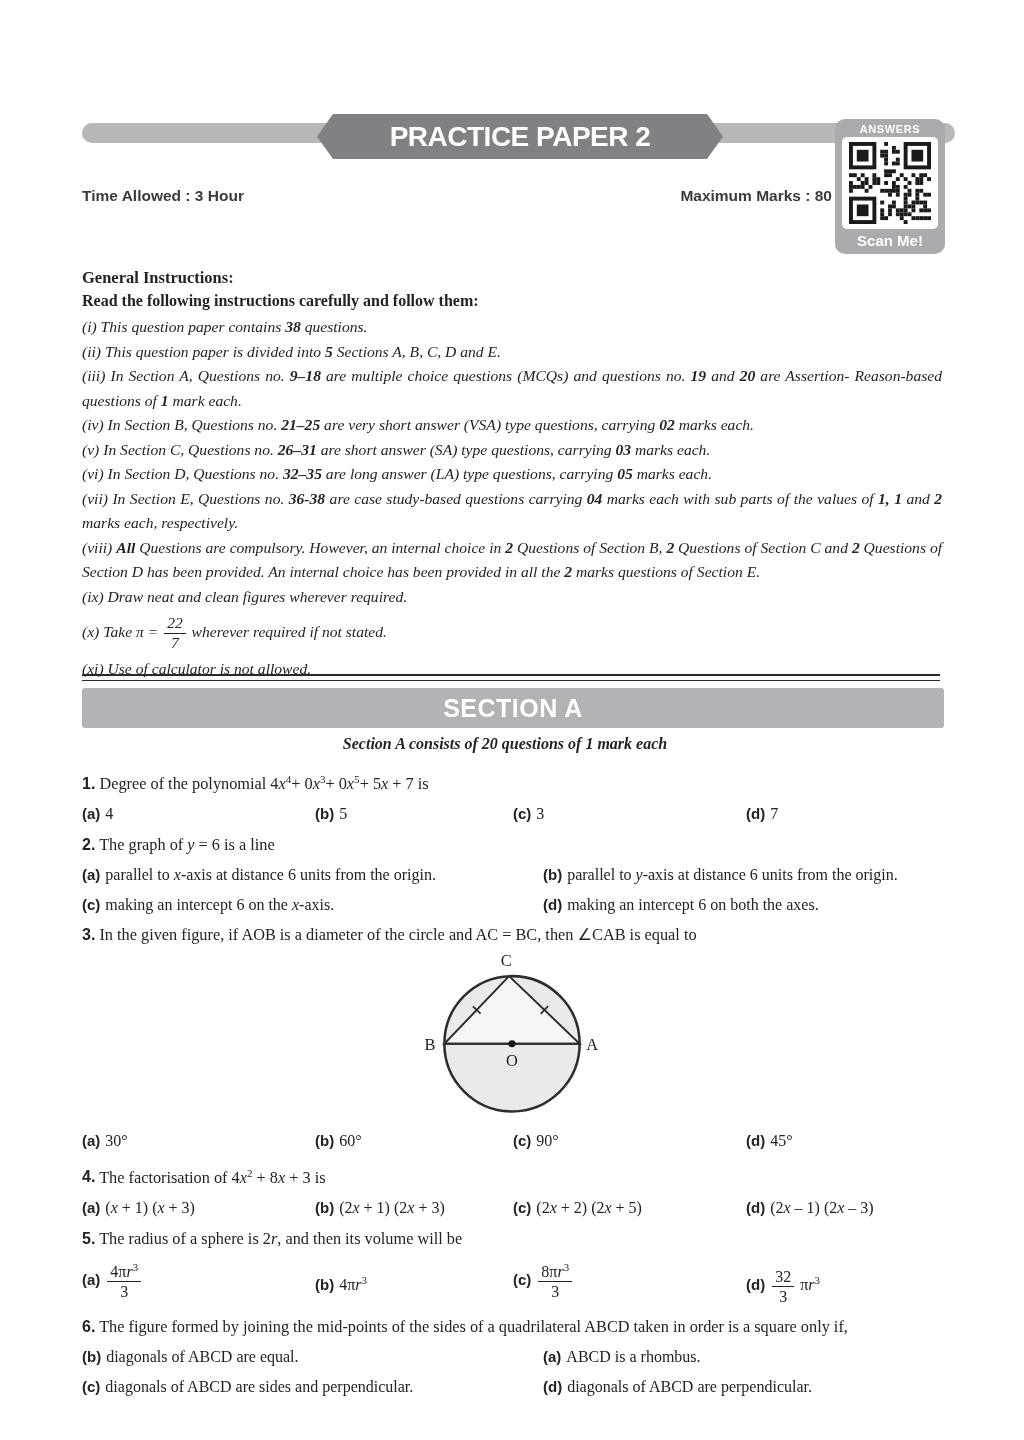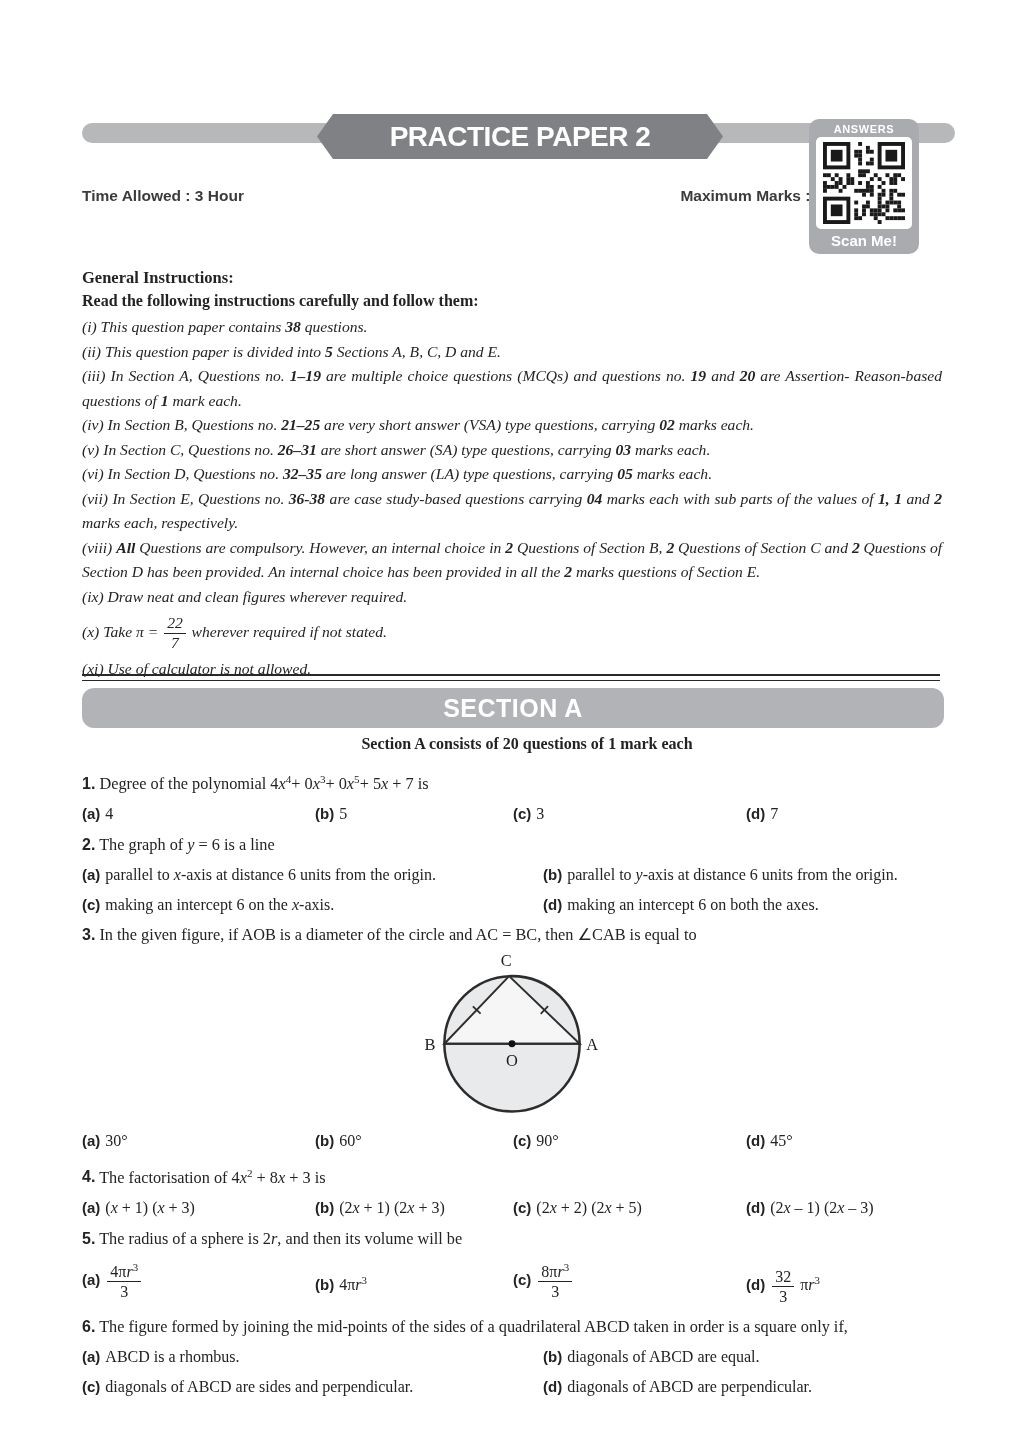--- a/index.html
+++ b/index.html
@@ -6,21 +6,21 @@
   .page{position:relative;width:1024px;height:1440px;background:#ffffff;overflow:hidden;
         font-family:"Liberation Serif",serif;color:#232323;}
 
   
   .hbar{position:absolute;left:82px;top:123px;width:873px;height:20px;
         background:#b6b8ba;border-radius:10px;}
   .ribbon{position:absolute;left:317px;top:114px;width:406px;height:45px;background:#7f8184;
         clip-path:polygon(16px 0,calc(100% - 16px) 0,100% 50%,calc(100% - 16px) 100%,16px 100%,0 50%);
         color:#ffffff;font-family:"Liberation Sans",sans-serif;font-weight:bold;font-size:28px;
         letter-spacing:-0.5px;text-align:center;line-height:45px;z-index:2;}
-  .qrcard{position:absolute;left:809px;top:119px;width:110px;height:135px;background:#a9abae;
+  .qrcard{position:absolute;left:835px;top:119px;width:110px;height:135px;background:#a9abae;
         border-radius:10px;z-index:3;display:flex;flex-direction:column;align-items:center;}
   .qr-top{color:#fff;font-family:"Liberation Sans",sans-serif;font-weight:bold;font-size:11px;
         letter-spacing:.6px;margin-top:4px;}
   .qr-white{width:96px;height:92px;background:#fff;border-radius:5px;margin-top:2px;
         display:flex;align-items:center;justify-content:center;}
   .qr-bottom{color:#fff;font-family:"Liberation Sans",sans-serif;font-weight:bold;font-size:15px;
         margin-top:3px;}
   .meta{position:absolute;top:187px;font-family:"Liberation Sans",sans-serif;font-weight:bold;
         font-size:15.5px;color:#3b3b3c;}
   .meta.left{left:82px;}
@@ -30,24 +30,24 @@
   .instructions{position:absolute;left:82px;top:268px;width:860px;}
   .gi-head{font-size:16.5px;font-weight:bold;margin:0 0 4px 0;}
   .gi-sub{font-size:16px;font-weight:bold;margin:0 0 5px 0;}
   .gi-item{font-size:15.6px;font-style:italic;line-height:24.5px;text-align:justify;margin:0;}
   .gi-item.tall{margin:5px 0;}
 
   .rule{position:absolute;left:82px;top:674px;width:858px;height:4px;
         border-top:2.5px solid #26282a;border-bottom:1.2px solid #26282a;}
 
   .secbanner{position:absolute;left:82px;top:688px;width:862px;height:40px;background:#b1b3b6;
-        border-radius:12px;color:#fff;font-family:"Liberation Sans",sans-serif;font-weight:bold;
+        border-radius:3px;color:#fff;font-family:"Liberation Sans",sans-serif;font-weight:bold;
         font-size:25px;letter-spacing:.5px;text-align:center;line-height:40px;}
-  .subtitle{position:absolute;left:96px;top:735px;width:862px;text-align:center;
-        font-size:16px;font-weight:bold;}
+  .subtitle{position:absolute;left:74px;top:735px;width:862px;text-align:center;
+        font-size:16px;font-weight:bold;font-style:italic;}
 
   
   .main{position:absolute;left:82px;top:763px;width:860px;}
   .q{font-size:16.3px;line-height:26px;margin:3px 0 3px 0;}
   .q.justify{text-align:justify;}
   .qnum{font-family:"Liberation Sans",sans-serif;font-weight:bold;font-size:16px;}
   .opts4{display:grid;grid-template-columns:233px 198px 233px 1fr;margin:1px 0 4px 0;}
   .opts2{display:grid;grid-template-columns:433px 1fr;margin:1px 0 2px 0;gap:28px;}
   .opt{font-size:16px;line-height:28px;}
   .opt .lab{font-family:"Liberation Sans",sans-serif;font-weight:bold;font-size:15px;margin-right:5px;}
@@ -197,21 +197,21 @@
     <div class="qr-bottom">Scan Me!</div>
   </div>
   <div class="meta left">Time Allowed : 3 Hour</div>
   <div class="meta right">Maximum Marks : 80</div>
 
   <div class="instructions">
     <p class="gi-head">General Instructions:</p>
     <p class="gi-sub">Read the following instructions carefully and follow them:</p>
     <p class="gi-item">(i) This question paper contains <b>38</b> questions.</p>
     <p class="gi-item">(ii) This question paper is divided into <b>5</b> Sections A, B, C, D and E.</p>
-    <p class="gi-item">(iii) In Section A, Questions no. <b>1–19</b> are multiple choice questions (MCQs) and questions no. <b>19</b> and <b>20</b> are Assertion- Reason-based questions of <b>1</b> mark each.</p>
+    <p class="gi-item">(iii) In Section A, Questions no. <b>9–18</b> are multiple choice questions (MCQs) and questions no. <b>19</b> and <b>20</b> are Assertion- Reason-based questions of <b>1</b> mark each.</p>
     <p class="gi-item">(iv) In Section B, Questions no. <b>21–25</b> are very short answer (VSA) type questions, carrying <b>02</b> marks each.</p>
     <p class="gi-item">(v) In Section C, Questions no. <b>26–31</b> are short answer (SA) type questions, carrying <b>03</b> marks each.</p>
     <p class="gi-item">(vi) In Section D, Questions no. <b>32–35</b> are long answer (LA) type questions, carrying <b>05</b> marks each.</p>
     <p class="gi-item">(vii) In Section E, Questions no. <b>36-38</b> are case study-based questions carrying <b>04</b> marks each with sub parts of the values of <b>1, 1</b> and <b>2</b> marks each, respectively.</p>
     <p class="gi-item">(viii) <b>All</b> Questions are compulsory. However, an internal choice in <b>2</b> Questions of Section B, <b>2</b> Questions of Section C and <b>2</b> Questions of Section D has been provided. An internal choice has been provided in all the <b>2</b> marks questions of Section E.</p>
     <p class="gi-item">(ix) Draw neat and clean figures wherever required.</p>
     <p class="gi-item tall">(x) Take π = <span class="frac"><span class="fn">22</span><span class="fd">7</span></span> wherever required if not stated.</p>
     <p class="gi-item">(xi) Use of calculator is not allowed.</p>
   </div>
 
@@ -274,22 +274,22 @@
     <p class="q"><span class="qnum">5.</span> <span>The radius of a sphere is 2<i>r</i>, and then its volume will be</span></p>
     <div class="opts4 frow">
       <span class="opt"><span class="lab">(a)</span><span><span class="frac"><span class="fn">4π<i>r</i><sup>3</sup></span><span class="fd">3</span></span></span></span>
       <span class="opt"><span class="lab">(b)</span><span>4π<i>r</i><sup>3</sup></span></span>
       <span class="opt"><span class="lab">(c)</span><span><span class="frac"><span class="fn">8π<i>r</i><sup>3</sup></span><span class="fd">3</span></span></span></span>
       <span class="opt"><span class="lab">(d)</span><span><span class="frac"><span class="fn">32</span><span class="fd">3</span></span> π<i>r</i><sup>3</sup></span></span>
     </div>
 
     <p class="q justify"><span class="qnum">6.</span> <span>The figure formed by joining the mid-points of the sides of a quadrilateral ABCD taken in order is a square only if,</span></p>
     <div class="opts2">
+      <span class="opt"><span class="lab">(b)</span><span>diagonals of ABCD are equal.</span></span>
       <span class="opt"><span class="lab">(a)</span><span>ABCD is a rhombus.</span></span>
-      <span class="opt"><span class="lab">(b)</span><span>diagonals of ABCD are equal.</span></span>
     </div>
     <div class="opts2">
       <span class="opt"><span class="lab">(c)</span><span>diagonals of ABCD are sides and perpendicular.</span></span>
       <span class="opt"><span class="lab">(d)</span><span>diagonals of ABCD are perpendicular.</span></span>
     </div>
 
   </div>
 </div>
 
 </body></html>

